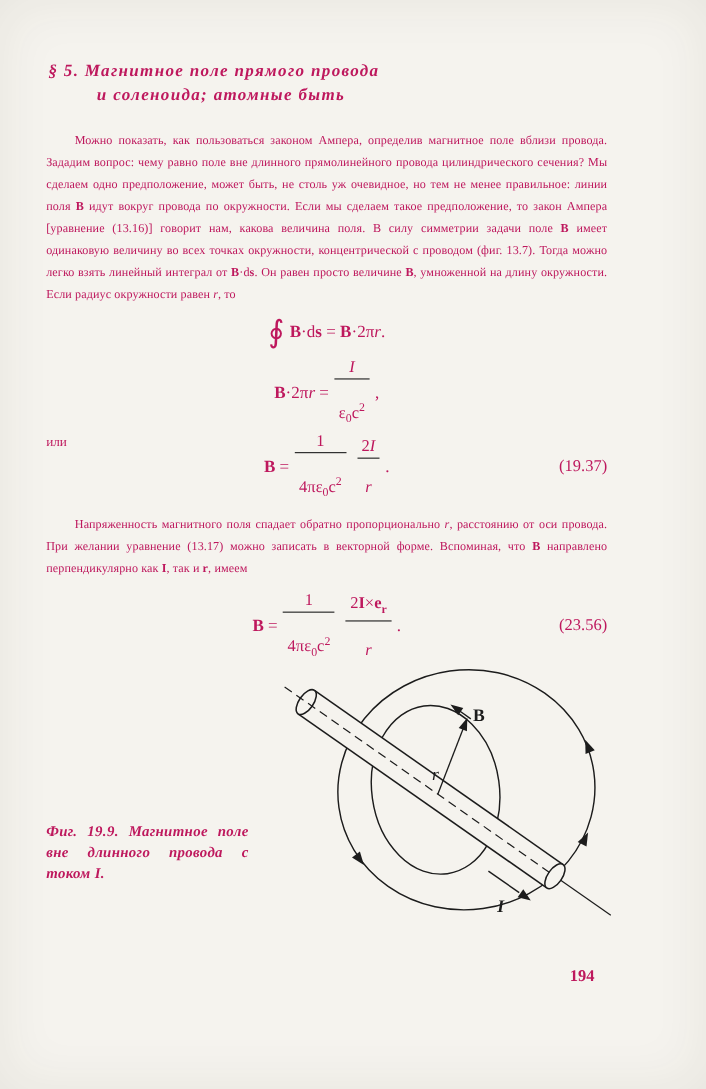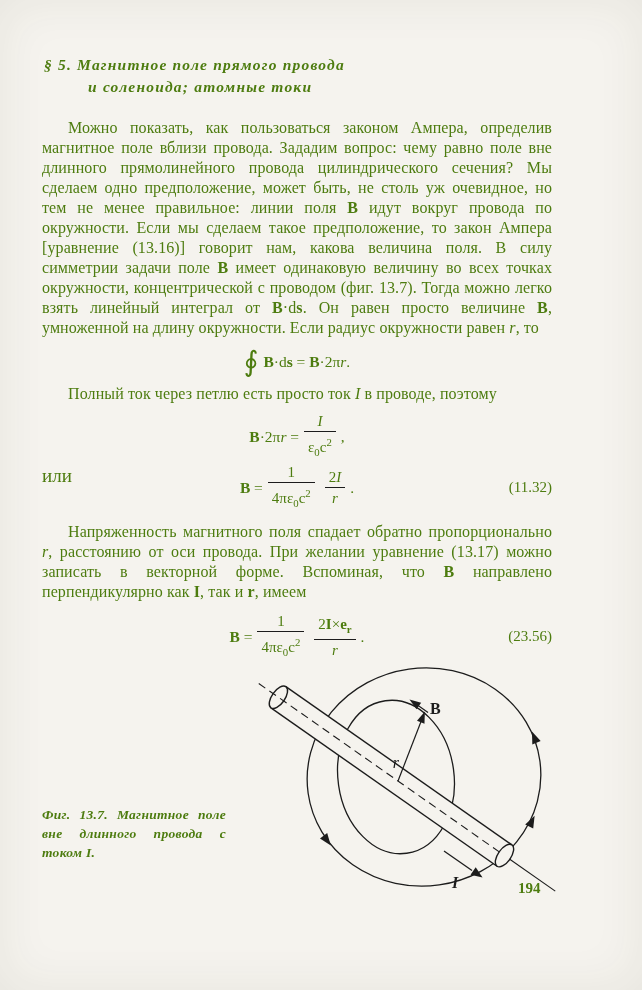--- a/index.html
+++ b/index.html
@@ -1,71 +1,70 @@
 <!DOCTYPE html>
 <html><head>
 <meta charset="utf-8">
 <style>
   html,body{margin:0;padding:0;}
   body{background:#f5f3ee;}
   .page{
-    position:relative;width:642px;height:990px;background:#f5f3ee;color:#4d7c0f;
+    position:relative;width:642px;height:990px;background:#f5f3ee;color:#be185d;
     font-family:"Liberation Serif","DejaVu Serif",serif;overflow:hidden;
     box-shadow:inset 0 0 50px rgba(60,50,30,0.07);
   }
   .content{padding:54px 90px 0 42px;}
   .heading{font-weight:bold;font-style:italic;font-size:15.5px;line-height:22px;letter-spacing:1.2px;margin:0 0 20px 2px;}
   .heading .l2{padding-left:44px;}
-  .para{margin:0;font-size:16px;line-height:20px;text-align:justify;letter-spacing:0.1px;}
+  .para{margin:0;font-size:11px;line-height:20px;text-align:justify;letter-spacing:0.1px;}
   .ind{text-indent:26px;}
   .eq-row{display:grid;grid-template-columns:1fr auto 1fr;align-items:center;font-size:15.5px;}
   .eq-row .tag{justify-self:end;font-size:15px;}
   .eq-center{display:flex;align-items:center;}
   .integral{font-size:28px;line-height:30px;margin-right:5px;font-family:"DejaVu Serif","DejaVu Sans",serif;}
   .m-eq1{margin:9px 0 7px;}
   .m-eq2{margin:8px 0 2px;}
   .m-eq3{position:relative;margin:2px 0 10px;}
   .m-eq4{margin:10px 0 2px;}
-  .or-label{position:absolute;left:0;top:2px;font-size:19px;}
+  .or-label{position:absolute;left:0;top:2px;font-size:12px;}
   .frac{display:inline-block;text-align:center;vertical-align:middle;margin:0 5px;font-size:15px;}
   .frac .num{display:block;line-height:18px;padding:0 4px 1px;}
-  .frac .den{display:block;line-height:18px;border-top:1px solid #1c1c1c;padding:1px 4px 0;}
+  .frac .den{display:block;line-height:18px;border-top:1px solid #1c1c1c;padding:17px 4px 0;}
   .figure{position:relative;height:244px;margin-top:2px;}
   .fig-caption{position:absolute;left:0;top:142px;width:184px;font-size:13.5px;line-height:19px;
     font-weight:bold;font-style:italic;letter-spacing:0.3px;text-align:justify;}
   .fig-svg{position:absolute;left:204px;top:-8px;}
   .page-number{position:absolute;left:518px;top:880px;font-size:15px;font-weight:bold;}
   svg text{font-family:"Liberation Serif","DejaVu Serif",serif;font-size:16px;fill:#1c1c1c;}
   .lbl-b{font-weight:bold;}
   .lbl-r{font-style:italic;}
   .lbl-i{font-weight:bold;font-style:italic;}
 </style>
 </head>
 <body>
 
 <div class="page">
   <div class="content">
 
     <h2 class="heading">
       <span class="l1" style="display:block">§ 5. Магнитное поле прямого провода</span>
-      <span class="l2" style="display:block">и соленоида; атомные токи</span>
+      <span class="l2" style="display:block">и соленоида; атомные быть</span>
     </h2>
 
     <p class="para ind"><span>Можно показать, как пользоваться законом Ампера, определив магнитное поле вблизи провода. Зададим вопрос: чему равно поле вне длинного прямолинейного провода цилиндрического сечения? Мы сделаем одно предположение, может быть, не столь уж очевидное, но тем не менее правильное: линии поля </span><span style="font-weight: bold;">B</span><span> идут вокруг провода по окружности. Если мы сделаем такое предположение, то закон Ампера [уравнение (13.16)] говорит нам, какова величина поля. В силу симметрии задачи поле </span><span style="font-weight: bold;">B</span><span> имеет одинаковую величину во всех точках окружности, концентрической с проводом (фиг. 13.7). Тогда можно легко взять линейный интеграл от </span><span style="font-weight: bold;">B</span><span>·d</span><span style="font-weight: bold;">s</span><span>. Он равен просто величине </span><span style="font-weight: bold;">B</span><span>, умноженной на длину окружности. Если радиус окружности равен </span><span style="font-style: italic;">r</span><span>, то</span></p>
 
     <div class="eq-row m-eq1">
       <span></span>
       <span class="eq-center">
         <span class="integral">∮</span>
         <span><span style="font-weight: bold;">B</span><span>·d</span><span style="font-weight: bold;">s</span><span> = </span><span style="font-weight: bold;">B</span><span>·2π</span><span style="font-style: italic;">r</span><span>.</span></span>
       </span>
       <span></span>
     </div>
 
-    <p class="para ind"><span>Полный ток через петлю есть просто ток </span><span style="font-style: italic;">I</span><span> в проводе, поэтому</span></p>
 
     <div class="eq-row m-eq2">
       <span></span>
       <span class="eq-center">
         <span><span style="font-weight: bold;">B</span><span>·2π</span><span style="font-style: italic;">r</span><span> =</span></span>
         <span class="frac">
           <span class="num"><span style="font-style: italic;">I</span></span>
           <span class="den"><span>ε</span><span style="font-size: 72%; vertical-align: sub;">0</span><span>c</span><span style="font-size: 72%; vertical-align: super;">2</span></span>
         </span>
         <span> ,</span>
@@ -81,21 +80,21 @@
         <span class="frac">
           <span class="num"><span>1</span></span>
           <span class="den"><span>4πε</span><span style="font-size: 72%; vertical-align: sub;">0</span><span>c</span><span style="font-size: 72%; vertical-align: super;">2</span></span>
         </span>
         <span class="frac">
           <span class="num"><span>2</span><span style="font-style: italic;">I</span></span>
           <span class="den"><span style="font-style: italic;">r</span></span>
         </span>
         <span> .</span>
       </span>
-      <span class="tag">(11.32)</span>
+      <span class="tag">(19.37)</span>
     </div>
 
     <p class="para ind"><span>Напряженность магнитного поля спадает обратно пропорционально </span><span style="font-style: italic;">r</span><span>, расстоянию от оси провода. При желании уравнение (13.17) можно записать в векторной форме. Вспоминая, что </span><span style="font-weight: bold;">B</span><span> направлено перпендикулярно как </span><span style="font-weight: bold;">I</span><span>, так и </span><span style="font-weight: bold;">r</span><span>, имеем</span></p>
 
     <div class="eq-row m-eq4">
       <span></span>
       <span class="eq-center">
         <span><span style="font-weight: bold;">B</span><span> =</span></span>
         <span class="frac">
           <span class="num"><span>1</span></span>
@@ -104,21 +103,21 @@
         <span class="frac">
           <span class="num"><span>2</span><span style="font-weight: bold;">I</span><span>×</span><span style="font-weight: bold;">e</span><span style="font-weight: bold; font-size: 72%; vertical-align: sub;">r</span></span>
           <span class="den"><span style="font-style: italic;">r</span></span>
         </span>
         <span> .</span>
       </span>
       <span class="tag">(23.56)</span>
     </div>
 
     <div class="figure">
-      <div class="fig-caption">Фиг. 13.7. Магнитное поле вне длинного провода с током I.</div>
+      <div class="fig-caption">Фиг. 19.9. Магнитное поле вне длинного провода с током I.</div>
 
       <svg class="fig-svg" width="322" height="242" viewBox="0 0 322 242">
 
         <ellipse cx="178" cy="122" rx="117" ry="109" transform="rotate(-8 178 122)" fill="none" stroke="#1c1c1c" stroke-width="1.3"></ellipse>
         <ellipse cx="150" cy="122" rx="58" ry="77" transform="rotate(-8 150 122)" fill="none" stroke="#1c1c1c" stroke-width="1.3"></ellipse>
 
         <polygon points="0,-8 -4.5,4 4.5,4" fill="#1c1c1c" transform="translate(289,84) rotate(-22)"></polygon>
         <polygon points="0,-8 -4.5,4 4.5,4" fill="#1c1c1c" transform="translate(285,168) rotate(27)"></polygon>
         <polygon points="0,-8 -4.5,4 4.5,4" fill="#1c1c1c" transform="translate(80,184) rotate(143)"></polygon>
 

